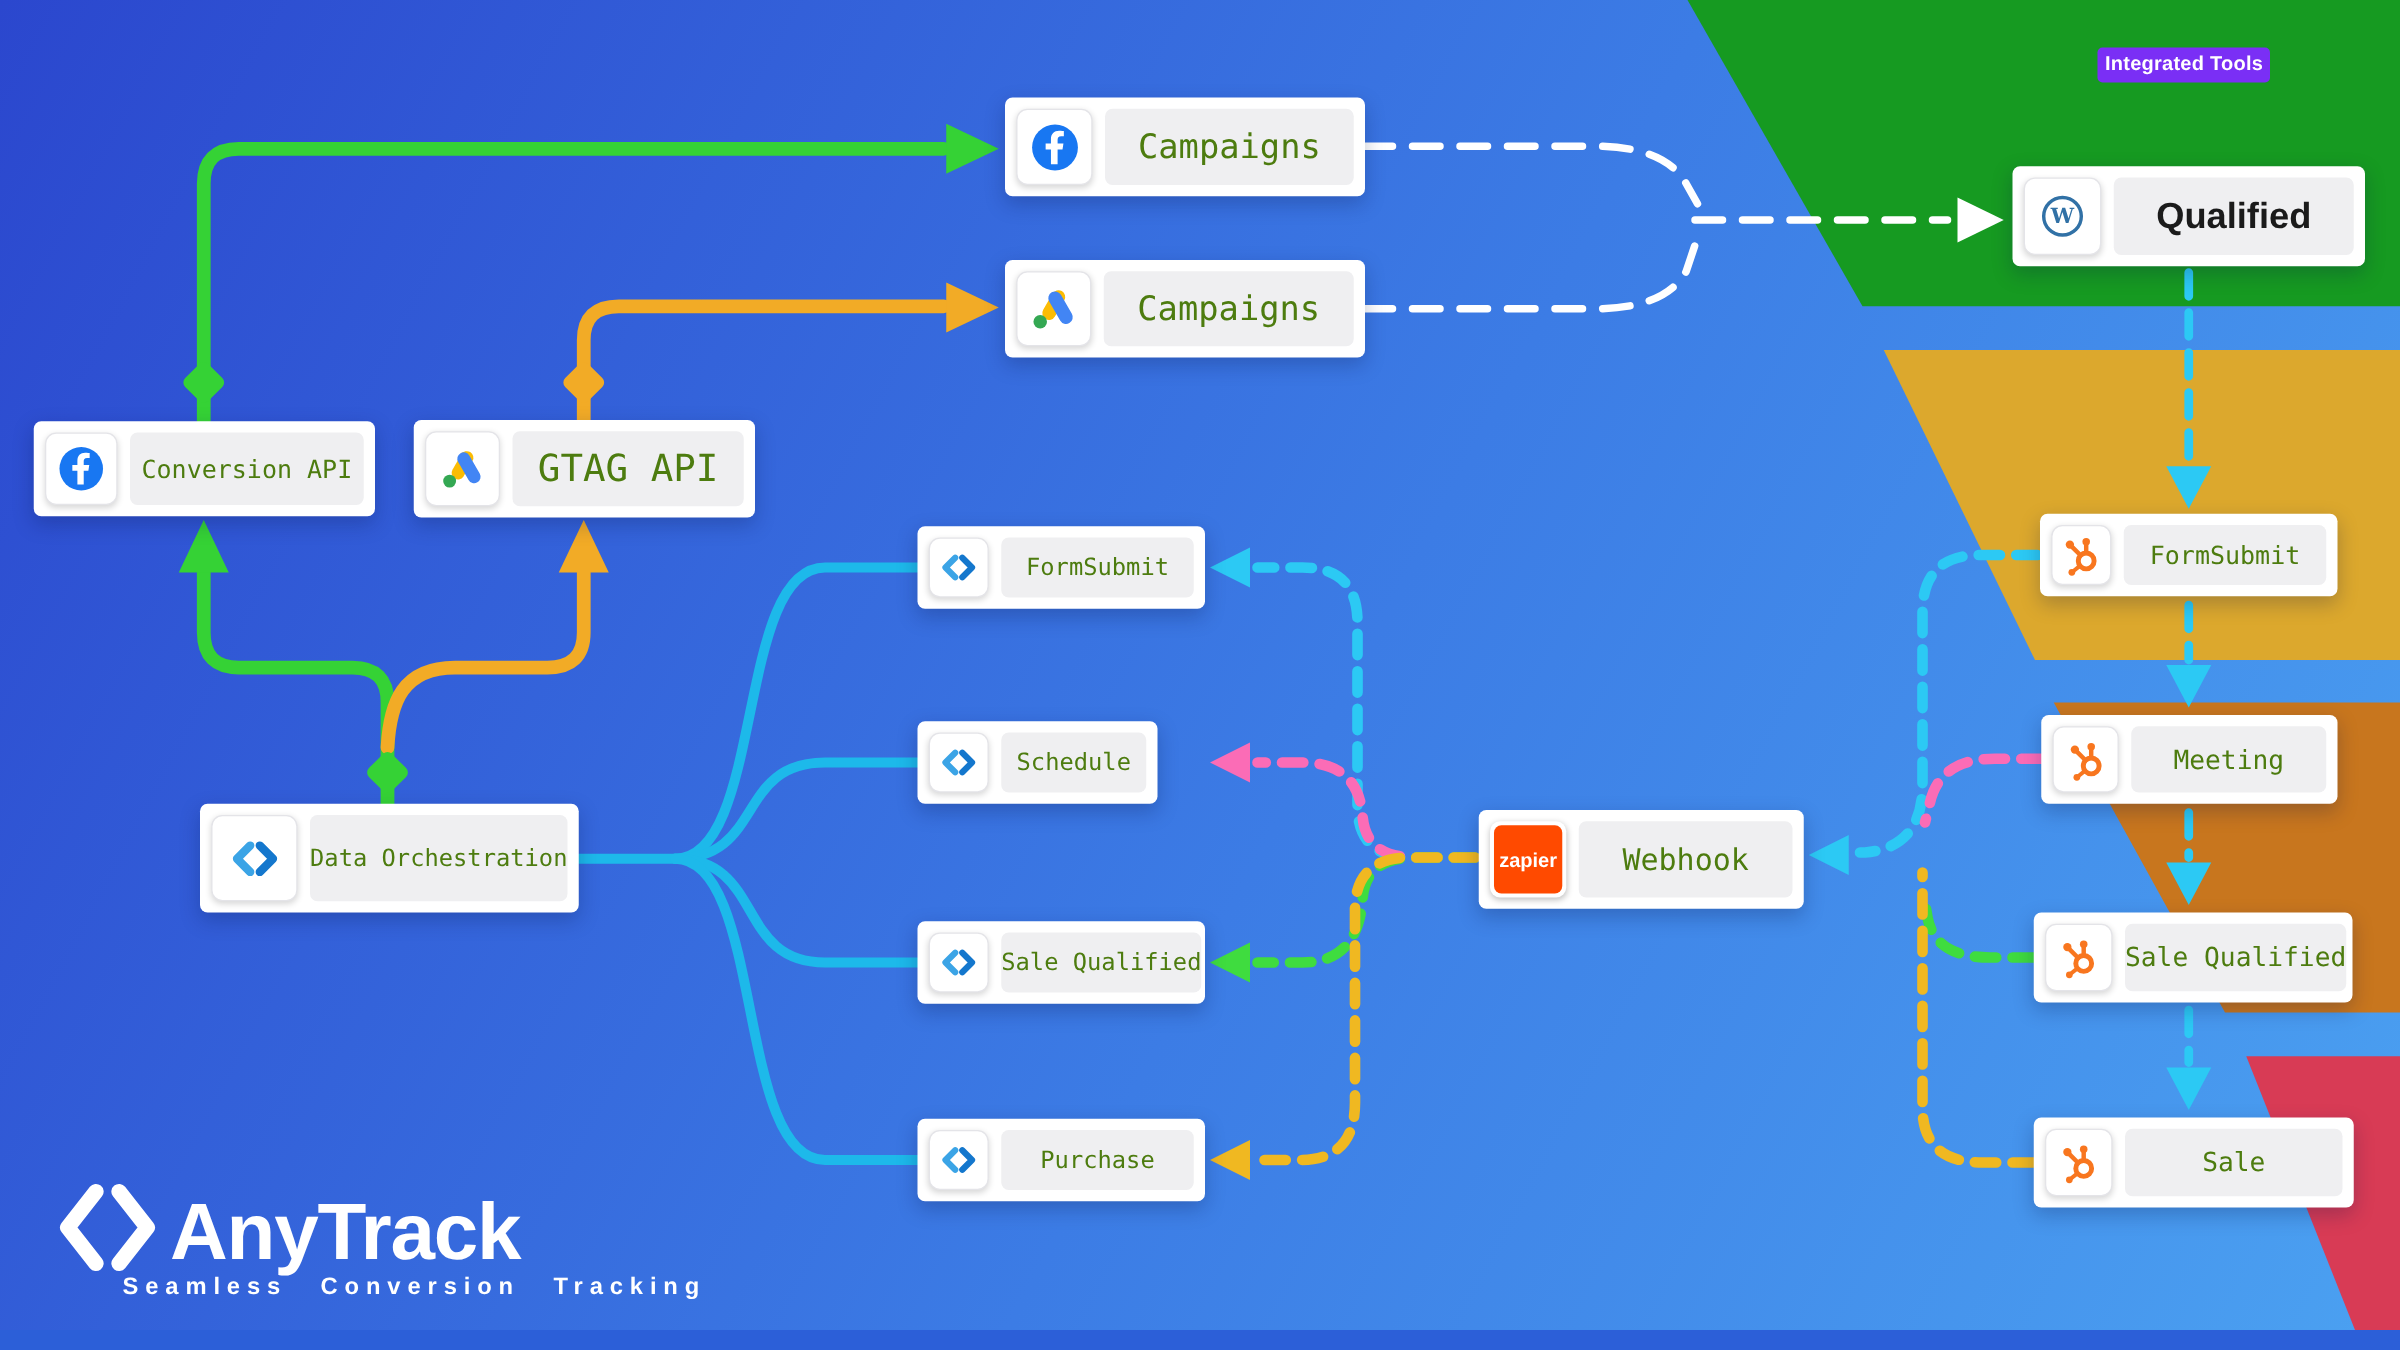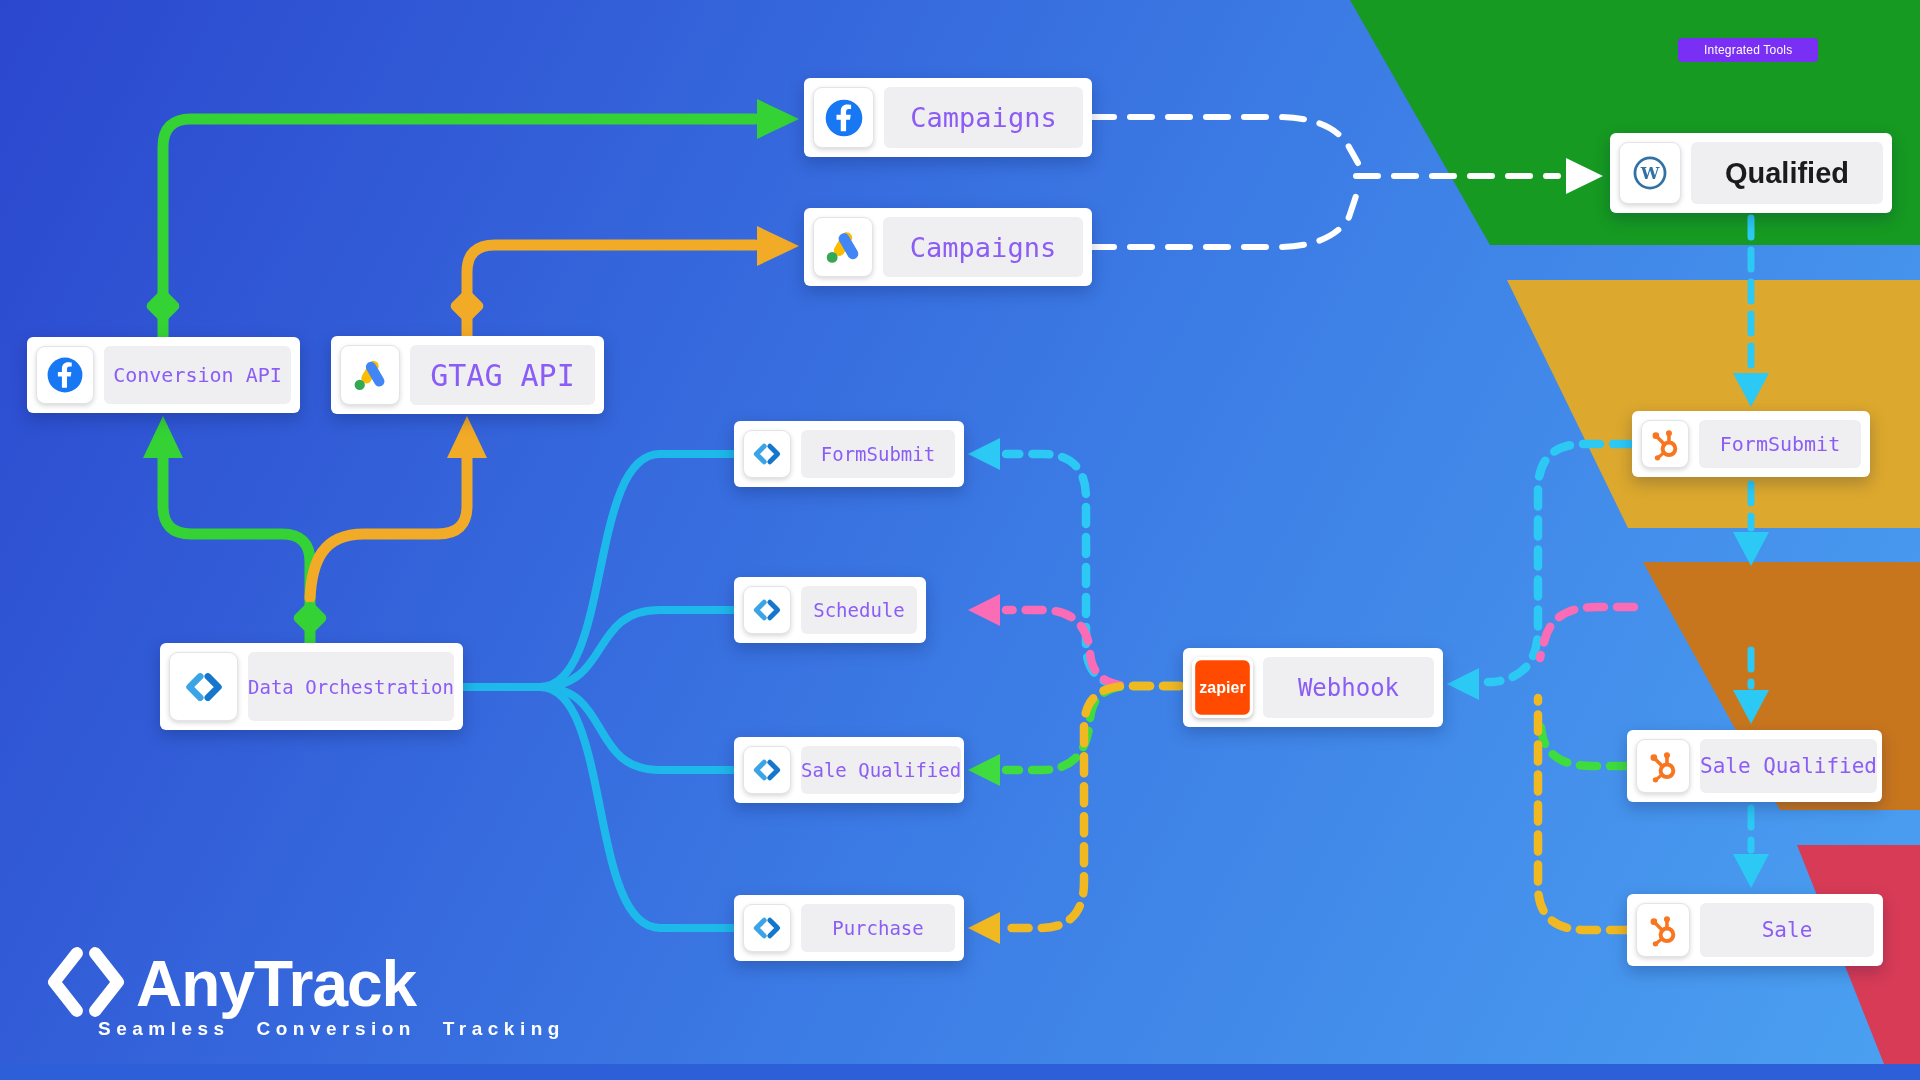--- a/index.html
+++ b/index.html
@@ -14,27 +14,27 @@
   .w-dash{fill:none;stroke-width:8.5;stroke-dasharray:17 13;stroke-linecap:round}
   .w-dashv{fill:none;stroke-width:7;stroke-dasharray:19 13;stroke-linecap:round}
   
   .node{position:absolute;background:#fff;border-radius:6px;box-sizing:border-box;
     box-shadow:0 6px 16px rgba(8,20,70,.25);display:flex;align-items:center;padding:9px;gap:10px}
   .iconbox{align-self:stretch;aspect-ratio:1;flex:0 0 auto;display:flex;align-items:center;
     justify-content:center;background:#fff;border:1px solid #e4e4e8;border-radius:9px;
     box-shadow:0 2px 5px rgba(0,0,0,.16)}
   .iconbox.zap{border:none;box-shadow:0 2px 5px rgba(0,0,0,.25);background:transparent;border-radius:8px;overflow:hidden}
   .label{flex:1;align-self:stretch;display:flex;align-items:center;justify-content:center;
-    background:#efeff1;border-radius:6px;font-family:"DejaVu Sans Mono",monospace;color:#8b5cf6;white-space:nowrap}
+    background:#efeff1;border-radius:6px;font-family:"DejaVu Sans Mono",monospace;color:#4d7c0f;white-space:nowrap}
   .f20{font-size:20px}.f19{font-size:19px}.f21{font-size:21px}.f23{font-size:19px}
   .f24{font-size:24px}.f27{font-size:27px}.f30{font-size:30px}
   .label.sans{font-family:"Liberation Sans",sans-serif;font-weight:bold;font-size:29px;color:#1b1b1b}
   
-  .badge{position:absolute;left:1678px;top:38px;background:#7a2ff5;color:#fff;font-size:12px;
-    font-weight:normal;padding:5px 26px;border-radius:4px;letter-spacing:.2px}
+  .badge{position:absolute;left:1678px;top:38px;background:#7a2ff5;color:#fff;font-size:16px;
+    font-weight:bold;padding:5px 6px;border-radius:4px;letter-spacing:.2px}
   
   .logo{position:absolute;left:46px;top:946px;color:#fff}
   .logo-row{display:flex;align-items:center;gap:10px}
   .logo-name{font-size:64px;font-weight:bold;letter-spacing:-1px;line-height:68px}
   .logo-tag{margin:0 0 0 52px;font-size:19px;font-weight:bold;letter-spacing:5.5px;word-spacing:16px;margin-top:-4px}
 </style>
 </head>
 <body>
 
 <div class="stage">
@@ -233,20 +233,28 @@
 
   <div class="node" style="left:1632px;top:411px;width:238px;height:66px">
     <span class="iconbox">
         <svg viewBox="0 0 48 48" width="38" height="38">
           <use href="#i-hub"></use>
         </svg>
       </span>
     <span class="label f20">FormSubmit</span>
   </div>
 
+  <div class="node" style="left:1633px;top:572px;width:237px;height:71px">
+    <span class="iconbox">
+        <svg viewBox="0 0 48 48" width="38" height="38">
+          <use href="#i-hub"></use>
+        </svg>
+      </span>
+    <span class="label f21">Meeting</span>
+  </div>
 
   <div class="node" style="left:1627px;top:730px;width:255px;height:72px">
     <span class="iconbox">
         <svg viewBox="0 0 48 48" width="38" height="38">
           <use href="#i-hub"></use>
         </svg>
       </span>
     <span class="label f21">Sale Qualified</span>
   </div>
 

